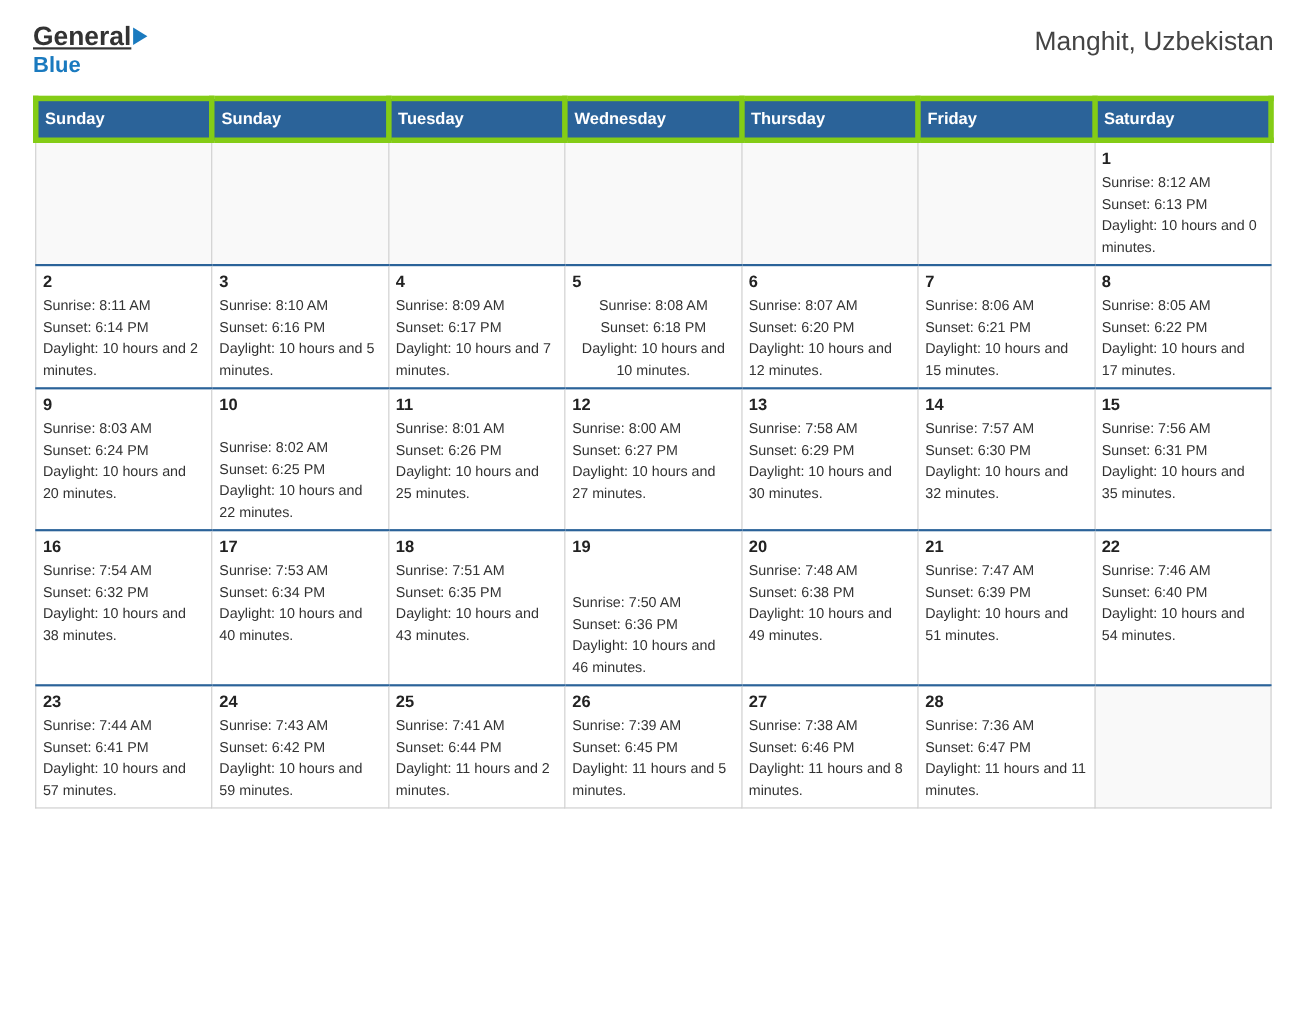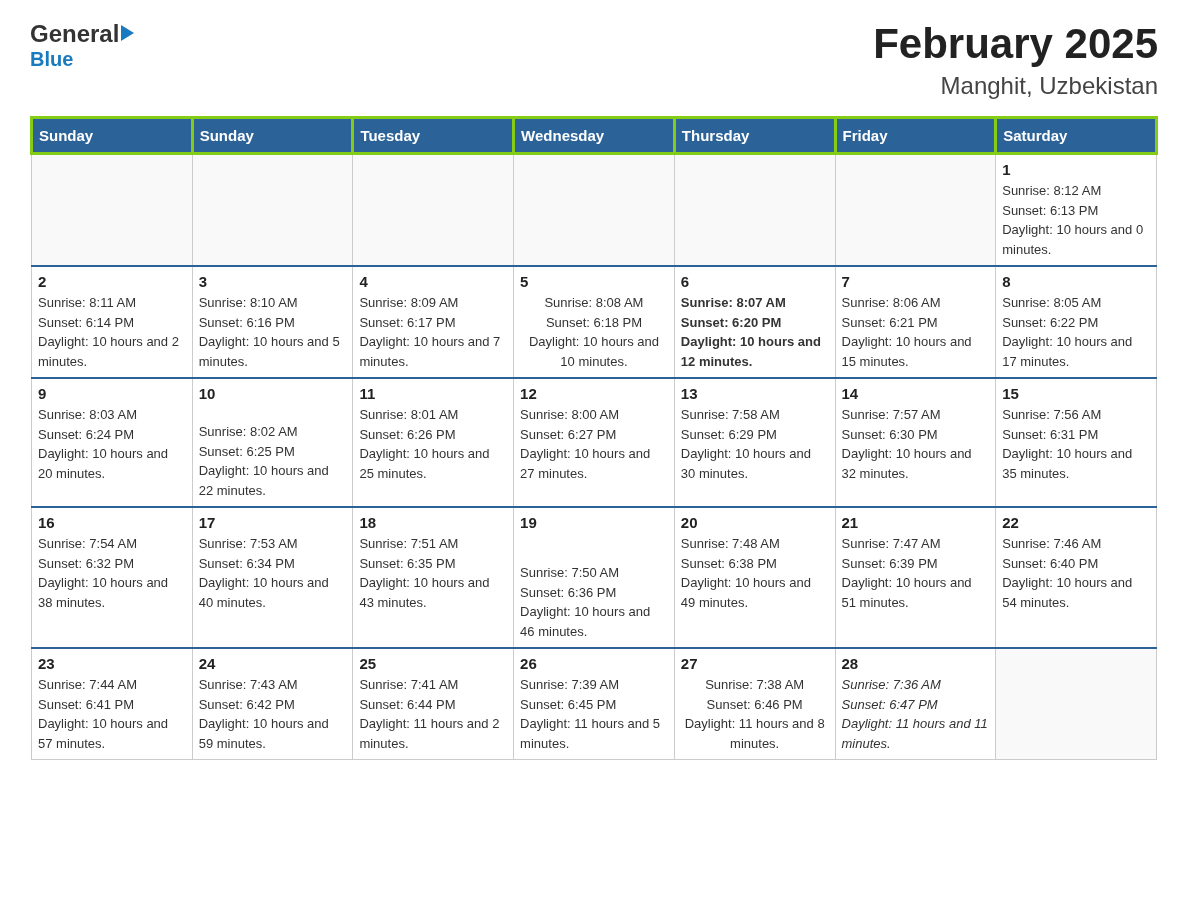--- a/index.html
+++ b/index.html
@@ -37,21 +37,21 @@
       width: 100%;
       border-collapse: collapse;
     }
     .calendar thead tr th {
       background-color: #2b6399;
       color: #fff;
       font-size: 15px;
       font-weight: bold;
       padding: 8px 6px;
       text-align: left;
-      border: 3px solid #84cc16;
+      border: 5px solid #84cc16;
     }
     .calendar tbody tr td {
       vertical-align: top;
       border: 1px solid #ccc;
       border-top: 2px solid #2b6399;
       padding: 6px 6px;
       width: 14.28%;
       min-height: 90px;
       font-size: 12px;
       color: #222;
@@ -77,20 +77,21 @@
     }
     
     .logo-row {
       display: flex;
       align-items: center;
     }
     .logo-text-general {
       font-size: 24px;
       font-weight: bold;
       color: #333;
+      text-decoration: underline;
     }
     .logo-arrow {
       display: inline-block;
       margin-left: 2px;
       width: 0;
       height: 0;
       border-top: 8px solid transparent;
       border-bottom: 8px solid transparent;
       border-left: 13px solid #1a7abf;
       vertical-align: middle;
@@ -111,21 +112,20 @@
   <div class="logo">
     <div class="logo-row">
       <span class="logo-text-general">General</span>
       <span class="logo-arrow"></span>
     </div>
     <div>
       <span class="logo-text-blue">Blue</span>
     </div>
   </div>
   <div class="title-block">
-    <div class="month-title">February 2025</div>
     <div class="location">Manghit, Uzbekistan</div>
   </div>
 </div>
 
 <table class="calendar">
   <thead>
     <tr>
     <th>Sunday</th>
         <th>Sunday</th>
         <th>Tuesday</th>
@@ -170,21 +170,21 @@
 Daylight: 10 hours and 7 minutes.</div>
         </td>
         <td>
           <span class="day-num">5</span>
           <div class="day-info" style="white-space: pre-line; text-align: center;">Sunrise: 8:08 AM
 Sunset: 6:18 PM
 Daylight: 10 hours and 10 minutes.</div>
         </td>
         <td>
           <span class="day-num">6</span>
-          <div class="day-info" style="white-space: pre-line; font-weight: bold;">Sunrise: 8:07 AM
+          <div class="day-info" style="white-space: pre-line;">Sunrise: 8:07 AM
 Sunset: 6:20 PM
 Daylight: 10 hours and 12 minutes.</div>
         </td>
         <td>
           <span class="day-num">7</span>
           <div class="day-info" style="white-space: pre-line;">Sunrise: 8:06 AM
 Sunset: 6:21 PM
 Daylight: 10 hours and 15 minutes.</div>
         </td>
         <td>
@@ -302,26 +302,26 @@
 Daylight: 11 hours and 2 minutes.</div>
         </td>
         <td>
           <span class="day-num">26</span>
           <div class="day-info" style="white-space: pre-line;">Sunrise: 7:39 AM
 Sunset: 6:45 PM
 Daylight: 11 hours and 5 minutes.</div>
         </td>
         <td>
           <span class="day-num">27</span>
-          <div class="day-info" style="white-space: pre-line; text-align: center;">Sunrise: 7:38 AM
+          <div class="day-info" style="white-space: pre-line;">Sunrise: 7:38 AM
 Sunset: 6:46 PM
 Daylight: 11 hours and 8 minutes.</div>
         </td>
         <td>
           <span class="day-num">28</span>
-          <div class="day-info" style="white-space: pre-line; font-style: italic;">Sunrise: 7:36 AM
+          <div class="day-info" style="white-space: pre-line;">Sunrise: 7:36 AM
 Sunset: 6:47 PM
 Daylight: 11 hours and 11 minutes.</div>
         </td>
         <td class="empty-cell"></td>
       </tr>
     </tbody>
 </table>
 
 </body></html>

